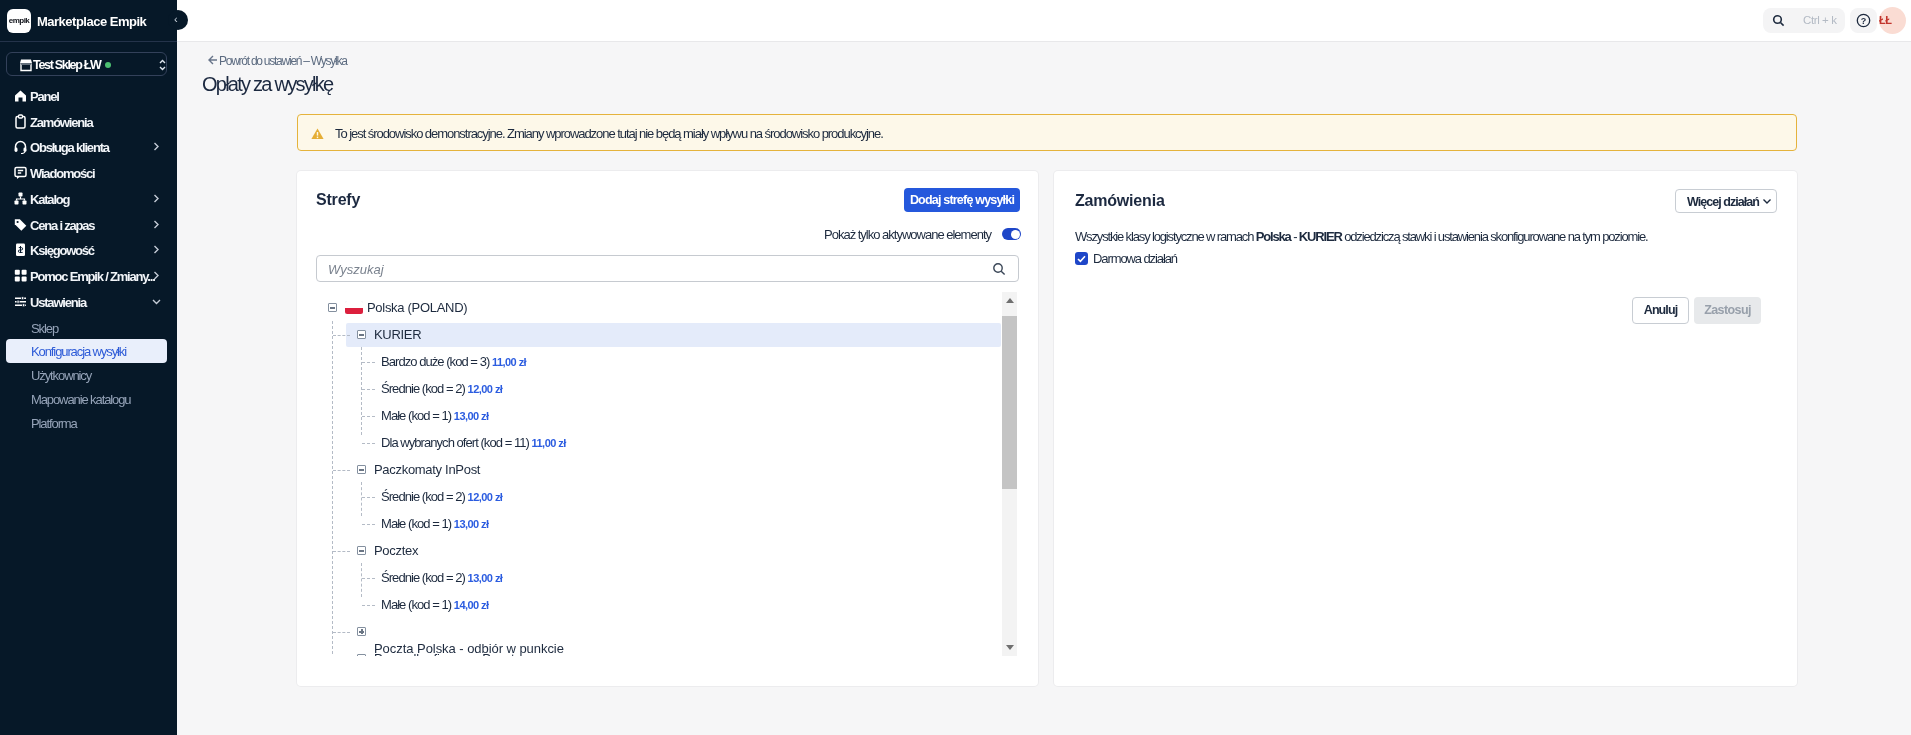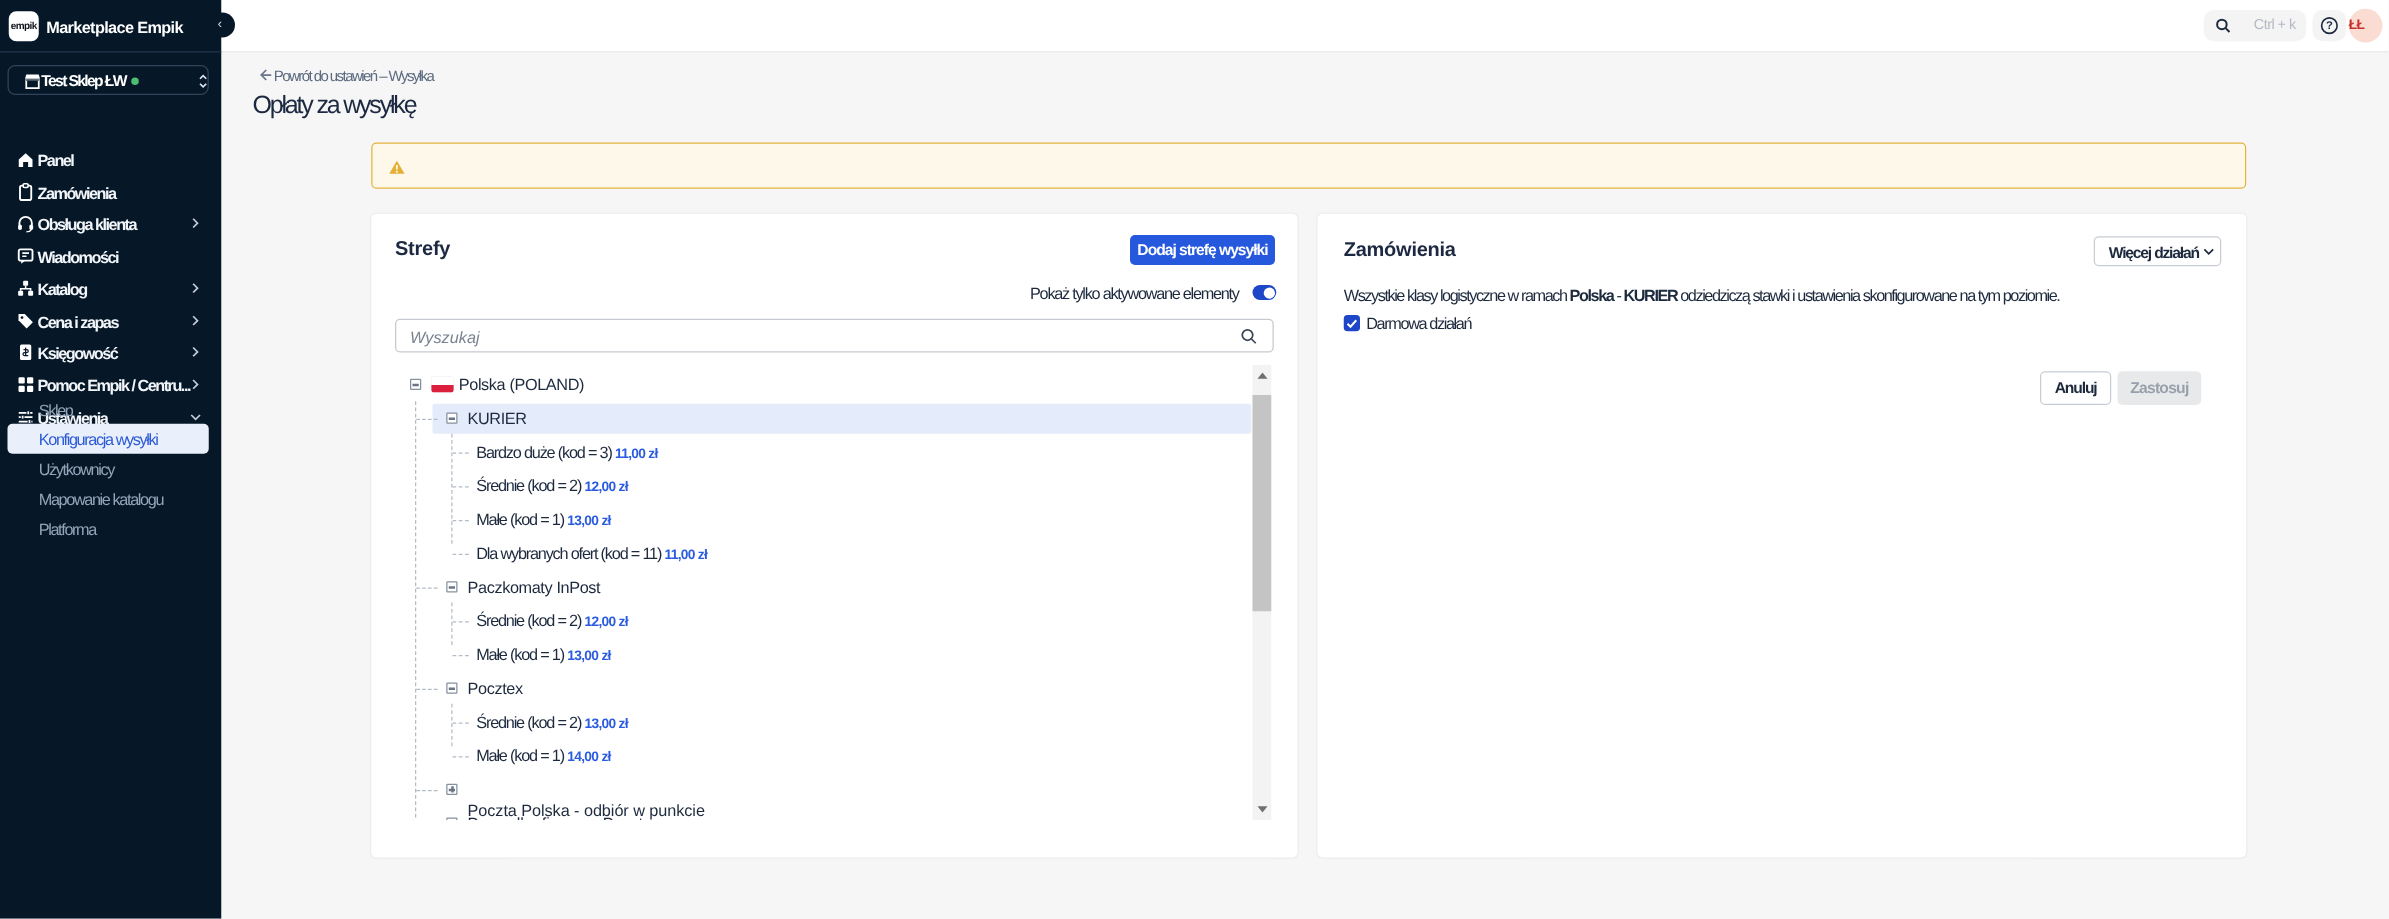--- a/index.html
+++ b/index.html
@@ -14,21 +14,21 @@
   #logo { position:absolute; left:7px; top:9px; width:24px; height:24px; background:#fff; border-radius:6px; }
   #logo span { position:absolute; left:0; right:0; top:7px; text-align:center; font-size:8px; font-weight:bold; color:#10131a; letter-spacing:-0.5px; }
   #brand { position:absolute; left:37px; top:14px; font-size:13px; font-weight:bold; color:#fff; letter-spacing:-0.5px; }
   #collapse { position:absolute; left:168px; top:10px; width:20px; height:20px; background:#061828; border-radius:50%; z-index:6; }
   #collapse span { position:absolute; left:6px; top:3px; color:#cfd6e0; font-size:11px; }
 
   #shopsel { position:absolute; left:6px; top:52px; width:161px; height:24px; border:1px solid #33415a; border-radius:6px; }
   #shopsel .txt { position:absolute; left:26px; top:5px; font-size:12.5px; font-weight:bold; color:#fff; letter-spacing:-1.3px; }
   #shopsel .dot { position:absolute; left:98px; top:9px; width:6px; height:6px; border-radius:50%; background:#4cbf71; }
 
-  .nav-item { position:absolute; left:0; width:177px; height:26px;margin-top:32px; }
+  .nav-item { position:absolute; left:0; width:177px; height:26px; }
   .nav-item .ic { position:absolute; left:13px; top:5px; width:15px; height:15px; }
   .nav-item .lb { position:absolute; left:30px; top:6px; font-size:13px; font-weight:bold; color:#f2f5f9; letter-spacing:-1.2px; white-space:nowrap; }
   .nav-item .ch { position:absolute; left:151px; top:6px; width:10px; height:13px; }
   .sub-item { position:absolute; left:0; width:177px; height:24px; }
   .sub-item .lb { position:absolute; left:31px; top:5px; font-size:13px; color:#95a3b8; letter-spacing:-1.1px; }
   #sub-active { position:absolute; left:6px; top:339px; width:161px; height:24px; background:#e9effb; border-radius:4px; }
   #sub-active .lb { position:absolute; left:25px; top:5px; font-size:13px; color:#2d5bd7; font-weight:normal; letter-spacing:-1.1px; }
 
   
   #topbar { position:absolute; left:177px; top:0; width:1734px; height:42px; background:#fff; border-bottom:1px solid #e8e8ea; }
@@ -203,21 +203,21 @@
           <path d="M3.5 3 L7 6.5 L3.5 10" fill="none" stroke="#c4cbd6" stroke-width="1.4"></path>
         </svg>
       </div>
       <div class="nav-item" style="top:262.9px">
         <svg class="ic" viewBox="0 0 15 15">
           <rect x="1.8" y="1.8" width="5" height="5" rx="1" fill="#fff"></rect>
           <rect x="8.6" y="1.8" width="5" height="5" rx="1" fill="#fff"></rect>
           <rect x="1.8" y="8.6" width="5" height="5" rx="1" fill="#fff"></rect>
           <rect x="8.6" y="8.6" width="5" height="5" rx="1" fill="#fff"></rect>
         </svg>
-        <span class="lb">Pomoc Empik / Centru...</span>
+        <span class="lb">Pomoc Empik / Zmiany...</span>
         <svg class="ch" viewBox="0 0 10 13">
           <path d="M3.5 3 L7 6.5 L3.5 10" fill="none" stroke="#c4cbd6" stroke-width="1.4"></path>
         </svg>
       </div>
       <div class="nav-item" style="top:288.6px">
         <svg class="ic" viewBox="0 0 15 15">
           <path d="M2 4.2 H13 M2 7.7 H13 M2 11.2 H13" stroke="#fff" stroke-width="1.4"></path>
           <rect x="8.5" y="2.7" width="2.2" height="3" rx="0.6" fill="#fff" stroke="#071a2e" stroke-width="0.8"></rect>
           <rect x="4" y="6.2" width="2.2" height="3" rx="0.6" fill="#fff" stroke="#071a2e" stroke-width="0.8"></rect>
           <rect x="9.5" y="9.7" width="2.2" height="3" rx="0.6" fill="#fff" stroke="#071a2e" stroke-width="0.8"></rect>
@@ -254,20 +254,21 @@
   </svg>
 <div id="crumb">Powrót do ustawień – Wysyłka</div>
 <div id="pagetitle">Opłaty za wysyłkę</div>
 
 <div id="banner">
   <svg class="tri" style="left:13px;top:13px" width="13" height="12" viewBox="0 0 13 12">
       <path d="M6.5 0.5 L12.6 11 H0.4 Z" fill="#e5ae35"></path>
       <rect x="5.8" y="4" width="1.4" height="3.6" fill="#fdf8e9"></rect>
       <rect x="5.8" y="8.6" width="1.4" height="1.5" fill="#fdf8e9"></rect>
     </svg>
+  <span class="msg">To jest środowisko demonstracyjne. Zmiany wprowadzone tutaj nie będą miały wpływu na środowisko produkcyjne.</span>
 </div>
 
 <div class="card" id="card-l">
   <div class="card-h" style="left:19px;top:20px;">Strefy</div>
   <div id="btn-add">Dodaj strefę wysyłki</div>
   <div id="toggle-row">
     <span class="lb">Pokaż tylko aktywowane elementy</span>
     <div id="toggle">
         <div class="knob"></div>
       </div>

